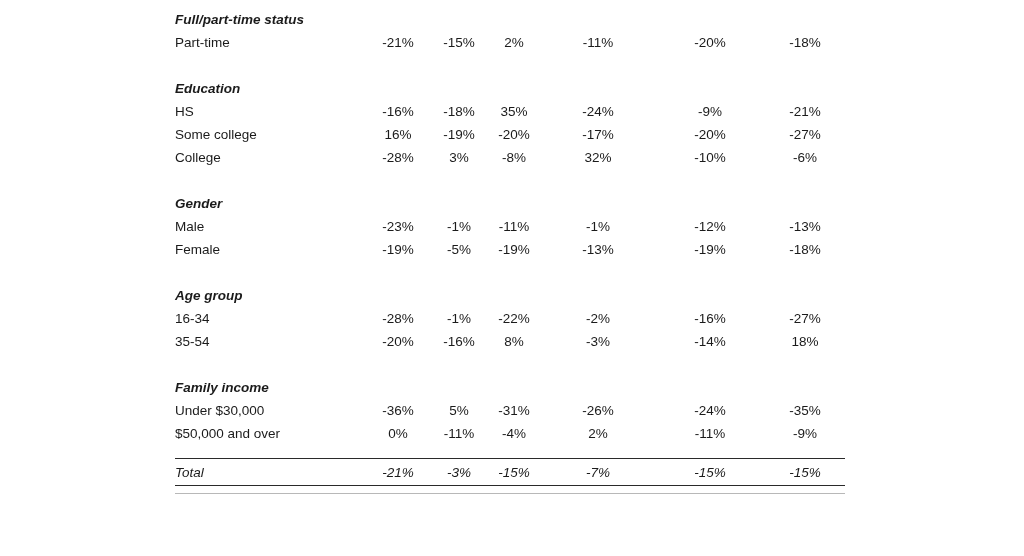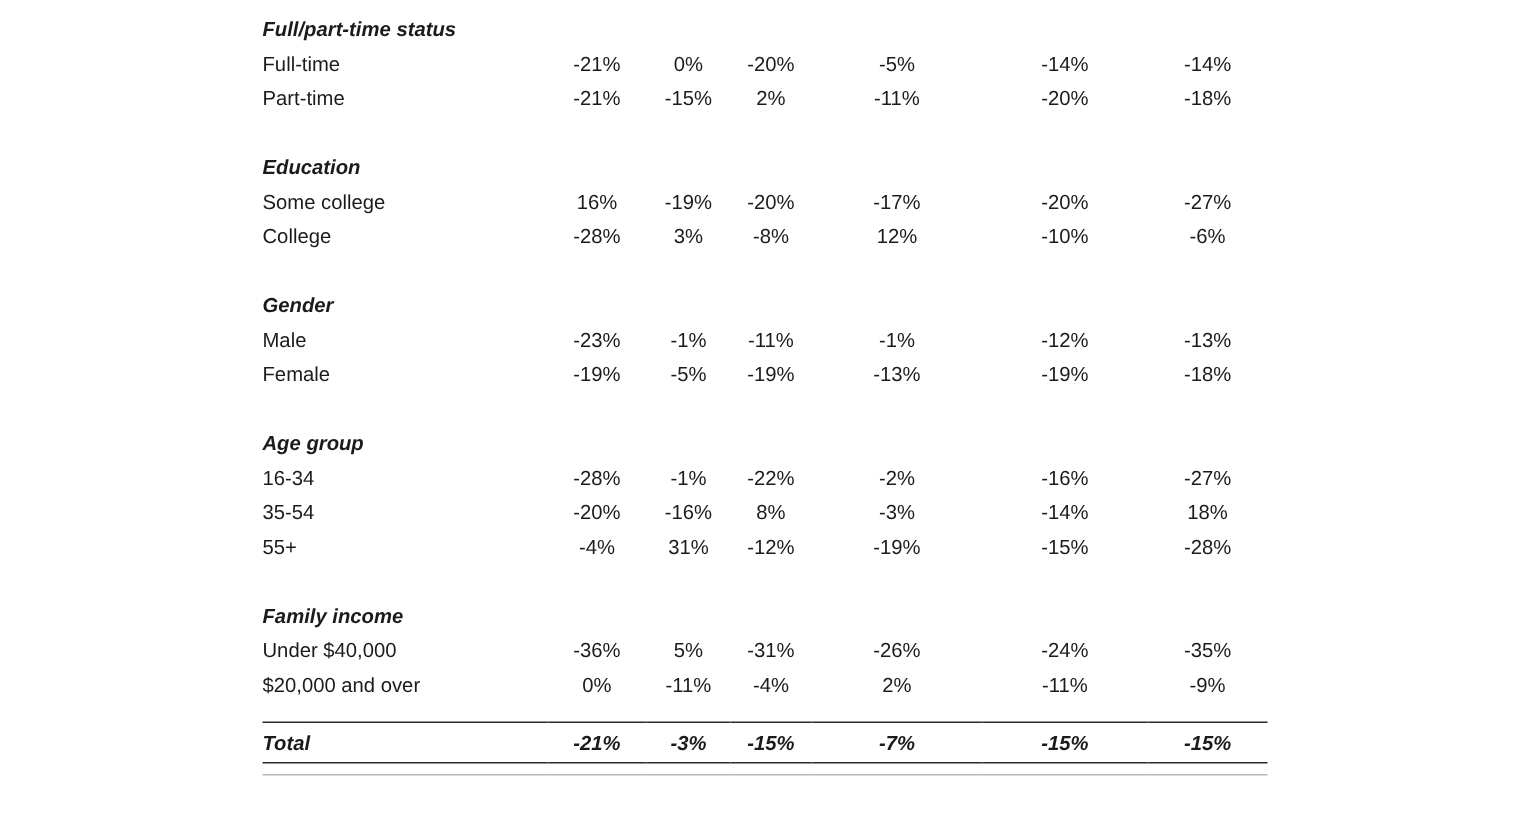--- a/index.html
+++ b/index.html
@@ -45,21 +45,21 @@
   tr.spacer-row td {
     height: 23px;
   }
   tr.pre-total-row td {
     height: 13px;
   }
   tr.total-row td {
     height: 26px;
     border-top: 1.5px solid #2a2a2a;
     border-bottom: 1.5px solid #2a2a2a;
-    font-weight: bold;
+    font-weight: normal;
     font-style: italic;
   }
   tr.after-total-row td {
     height: 7px;
     border-bottom: 1px solid #b8b8b8;
   }
 </style>
 </head>
 <body>
 
@@ -71,58 +71,58 @@
     <col style="width:54px">
     <col style="width:114px">
     <col style="width:110px">
     <col style="width:80px">
   </colgroup>
   <tbody id="table-body">
       <tr class="section-header-row">
         <td class="label" colspan="7">Full/part-time status</td>
       </tr>
       <tr>
-        <td class="label">Full-time</td>
-        <td class="num">-21%</td>
-        <td class="num">0%</td>
-        <td class="num">-20%</td>
-        <td class="num">-5%</td>
-        <td class="num">-14%</td>
-        <td class="num">-14%</td>
-      </tr>
-      <tr>
         <td class="label">Part-time</td>
         <td class="num">-21%</td>
         <td class="num">-15%</td>
         <td class="num">2%</td>
         <td class="num">-11%</td>
         <td class="num">-20%</td>
         <td class="num">-18%</td>
       </tr>
       <tr class="spacer-row">
         <td colspan="7"></td>
       </tr>
       <tr class="section-header-row">
         <td class="label" colspan="7">Education</td>
       </tr>
       <tr>
+        <td class="label">HS</td>
+        <td class="num">-16%</td>
+        <td class="num">-18%</td>
+        <td class="num">35%</td>
+        <td class="num">-24%</td>
+        <td class="num">-9%</td>
+        <td class="num">-21%</td>
+      </tr>
+      <tr>
         <td class="label">Some college</td>
         <td class="num">16%</td>
         <td class="num">-19%</td>
         <td class="num">-20%</td>
         <td class="num">-17%</td>
         <td class="num">-20%</td>
         <td class="num">-27%</td>
       </tr>
       <tr>
         <td class="label">College</td>
         <td class="num">-28%</td>
         <td class="num">3%</td>
         <td class="num">-8%</td>
-        <td class="num">12%</td>
+        <td class="num">32%</td>
         <td class="num">-10%</td>
         <td class="num">-6%</td>
       </tr>
       <tr class="spacer-row">
         <td colspan="7"></td>
       </tr>
       <tr class="section-header-row">
         <td class="label" colspan="7">Gender</td>
       </tr>
       <tr>
@@ -160,46 +160,37 @@
       </tr>
       <tr>
         <td class="label">35-54</td>
         <td class="num">-20%</td>
         <td class="num">-16%</td>
         <td class="num">8%</td>
         <td class="num">-3%</td>
         <td class="num">-14%</td>
         <td class="num">18%</td>
       </tr>
-      <tr>
-        <td class="label">55+</td>
-        <td class="num">-4%</td>
-        <td class="num">31%</td>
-        <td class="num">-12%</td>
-        <td class="num">-19%</td>
-        <td class="num">-15%</td>
-        <td class="num">-28%</td>
-      </tr>
       <tr class="spacer-row">
         <td colspan="7"></td>
       </tr>
       <tr class="section-header-row">
         <td class="label" colspan="7">Family income</td>
       </tr>
       <tr>
-        <td class="label">Under $40,000</td>
+        <td class="label">Under $30,000</td>
         <td class="num">-36%</td>
         <td class="num">5%</td>
         <td class="num">-31%</td>
         <td class="num">-26%</td>
         <td class="num">-24%</td>
         <td class="num">-35%</td>
       </tr>
       <tr>
-        <td class="label">$20,000 and over</td>
+        <td class="label">$50,000 and over</td>
         <td class="num">0%</td>
         <td class="num">-11%</td>
         <td class="num">-4%</td>
         <td class="num">2%</td>
         <td class="num">-11%</td>
         <td class="num">-9%</td>
       </tr>
     </tbody>
   <tbody id="table-foot">
     <tr class="pre-total-row">

